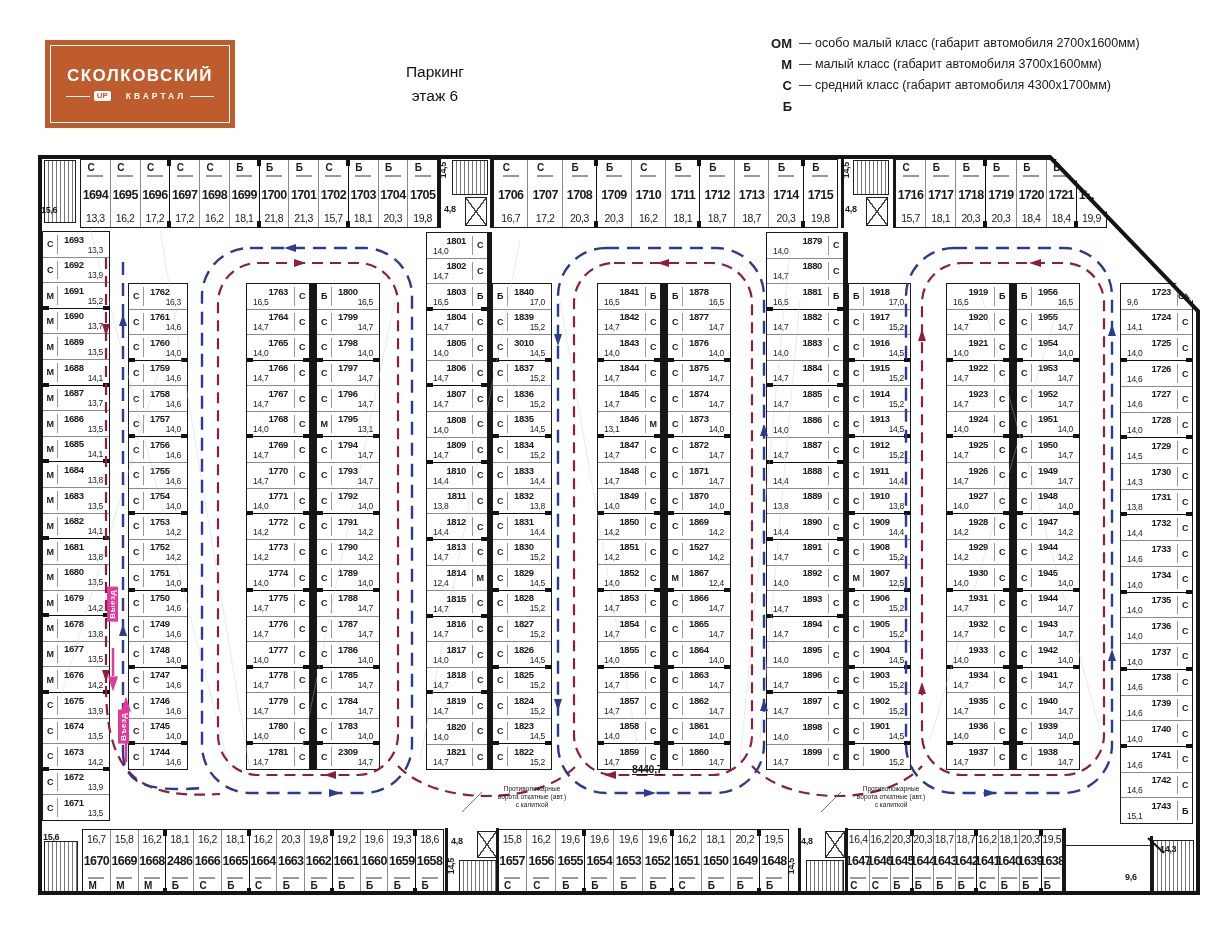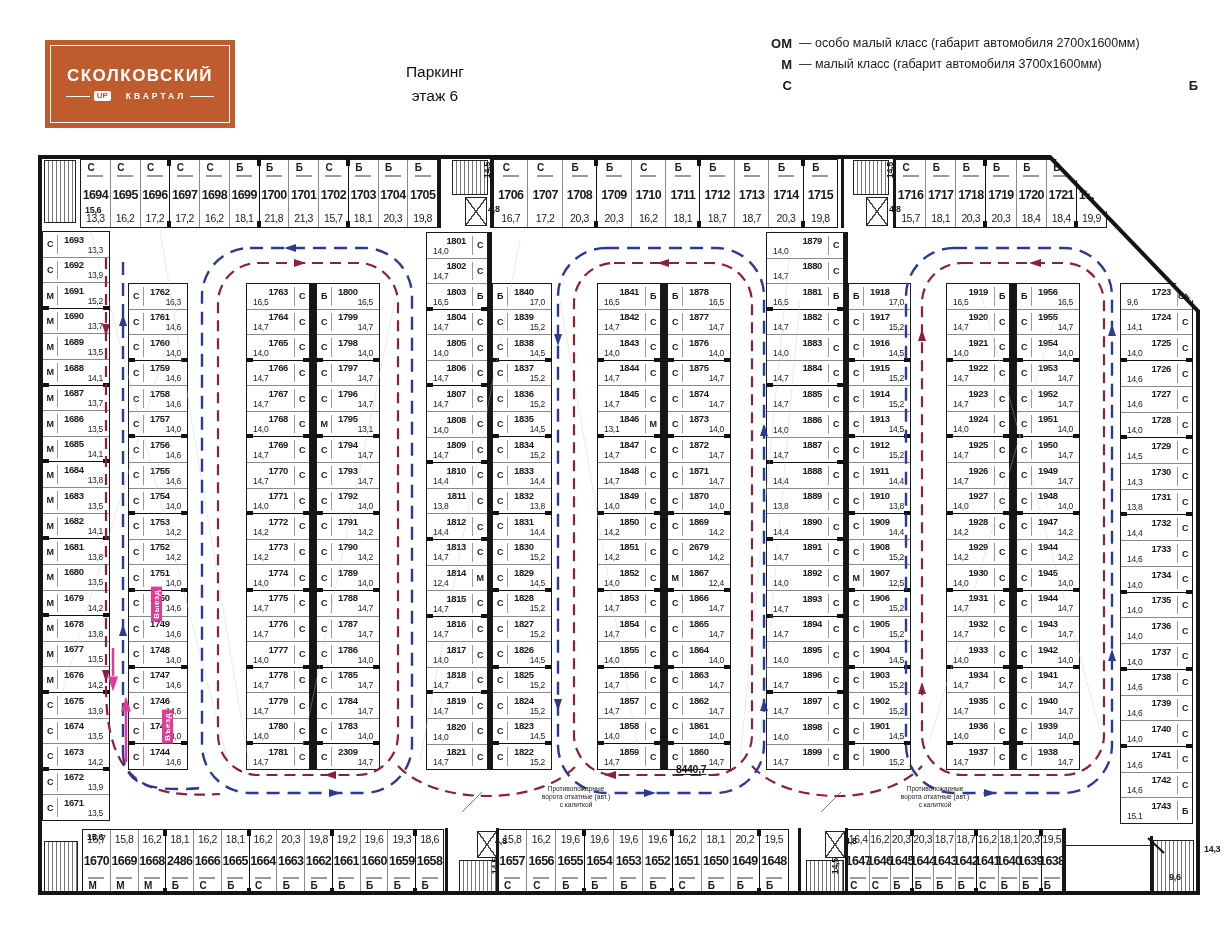--- a/index.html
+++ b/index.html
@@ -61,21 +61,21 @@
   .vt .num,.vb .num{font-size:12.5px;font-weight:700;letter-spacing:-0.6px;line-height:1;}
   .vt .area,.vb .area{font-size:10.5px;line-height:1;letter-spacing:-0.4px;}
   
   .wall{position:absolute;background:#161616;z-index:4;}
   .stairs{position:absolute;border:1.5px solid #222;box-sizing:border-box;z-index:3;background:
      repeating-linear-gradient(90deg,#fff 0 3px,#777 3px 4px);}
   .elev{position:absolute;border:1.5px solid #222;box-sizing:border-box;z-index:3;background:
      linear-gradient(to top right,transparent calc(50% - .7px),#444 calc(50% - .7px) calc(50% + .7px),transparent calc(50% + .7px)),
      linear-gradient(to bottom right,transparent calc(50% - .7px),#444 calc(50% - .7px) calc(50% + .7px),transparent calc(50% + .7px));background-color:#fff;}
   .room{position:absolute;border:1.5px solid #222;background:#fff;box-sizing:border-box;z-index:2;}
-  .lab{position:absolute;z-index:8;white-space:pre-line;margin-left:44px;}
+  .lab{position:absolute;z-index:8;white-space:pre-line;}
   .lab.dim{font-size:9px;font-weight:700;letter-spacing:-0.3px;}
   .lab.big{font-size:10.5px;}
   .lab.vert{writing-mode:vertical-rl;transform:rotate(180deg);}
   .lab.gate{font-size:6.6px;line-height:1.2;text-align:center;width:94px;color:#222;}
   .lab.pink{background:var(--pink);color:#fff;font-size:8px;font-weight:700;
             writing-mode:vertical-rl;transform:rotate(180deg);padding:3px 1px;letter-spacing:.5px;}
   #deco{position:absolute;left:0;top:0;z-index:6;pointer-events:none;}
   .dr{fill:none;stroke:var(--red);stroke-width:2.2;stroke-dasharray:11 7;}
   .db{fill:none;stroke:var(--blue);stroke-width:2.4;stroke-dasharray:13 8;}
 </style>
@@ -97,20 +97,21 @@
   <div>Паркинг</div>
   <div>этаж 6</div>
 </div>
 
 <div id="legend">
   <span class="lt">ОМ</span>
   <span class="ld">— особо малый класс (габарит автомобиля 2700х1600мм)</span>
   <span class="lt">М</span>
   <span class="ld">— малый класс (габарит автомобиля 3700х1600мм)</span>
   <span class="lt">С</span>
+  <span class="ld">— средний класс (габарит автомобиля 4300х1700мм)</span>
   <span class="lt">Б</span>
 </div>
 
 <div id="plan">
     <div class="grp v vt" style="left: 80px; top: 159px; width: 358px; height: 69px;">
       <div class="stall">
         <div class="cls">С</div>
         <div class="num">1694</div>
         <div class="area">13,3</div>
       </div>
@@ -1158,21 +1159,21 @@
       <div class="stall">
         <div class="cls">С</div>
         <div class="nu">
           <div class="num">1839</div>
           <div class="area">15,2</div>
         </div>
       </div>
       <div class="stall">
         <div class="cls">С</div>
         <div class="nu">
-          <div class="num">1838</div>
+          <div class="num">3010</div>
           <div class="area">14,5</div>
         </div>
       </div>
       <div class="stall t3">
         <div class="cls">С</div>
         <div class="nu">
           <div class="num">1837</div>
           <div class="area">15,2</div>
         </div>
       </div>
@@ -1484,21 +1485,21 @@
       <div class="stall t3">
         <div class="cls">С</div>
         <div class="nu">
           <div class="num">1869</div>
           <div class="area">14,2</div>
         </div>
       </div>
       <div class="stall">
         <div class="cls">С</div>
         <div class="nu">
-          <div class="num">2679</div>
+          <div class="num">1527</div>
           <div class="area">14,2</div>
         </div>
       </div>
       <div class="stall">
         <div class="cls">М</div>
         <div class="nu">
           <div class="num">1867</div>
           <div class="area">12,4</div>
         </div>
       </div>

